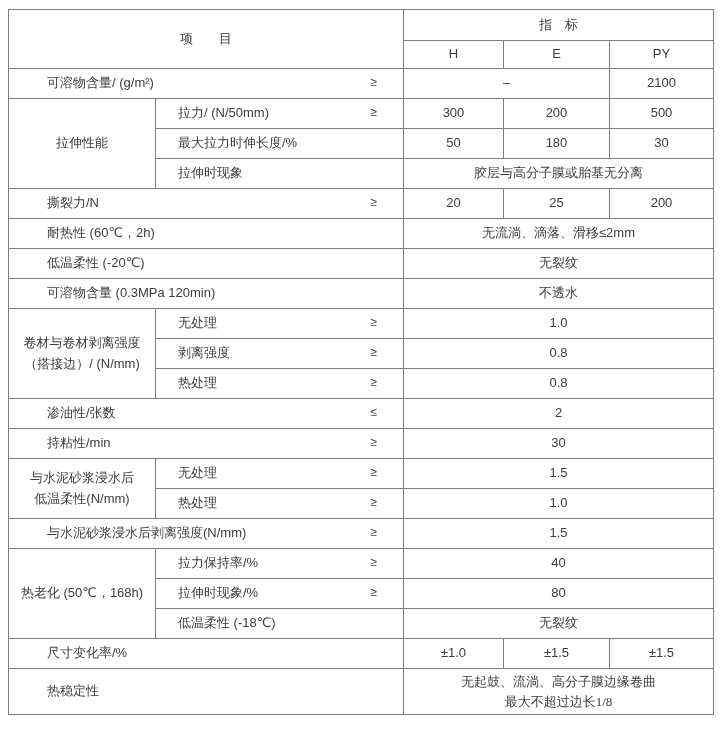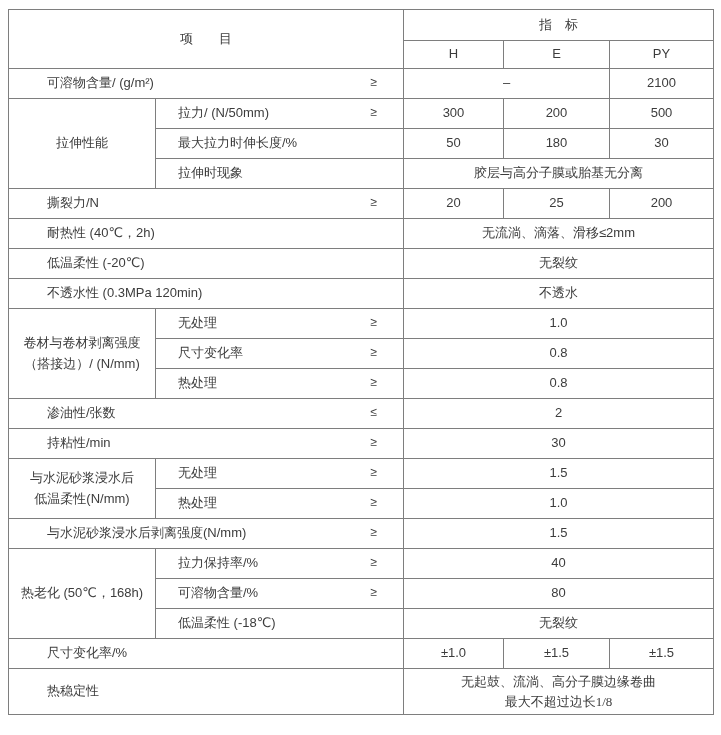--- a/index.html
+++ b/index.html
@@ -87,52 +87,52 @@
           <span class="sym">≥</span>
           <span>撕裂力/N</span>
         </td>
         <td class="c-val">20</td>
         <td class="c-val">25</td>
         <td class="c-val">200</td>
       </tr>
 
       <tr>
         <td colspan="2" class="c-item">
-          <span>耐热性 (40℃，2h)</span>
+          <span>耐热性 (60℃，2h)</span>
         </td>
         <td colspan="3" class="c-val">无流淌、滴落、滑移≤2mm</td>
       </tr>
       <tr>
         <td colspan="2" class="c-item">
           <span>低温柔性 (-20℃)</span>
         </td>
         <td colspan="3" class="c-val">无裂纹</td>
       </tr>
       <tr>
         <td colspan="2" class="c-item">
-          <span>不透水性 (0.3MPa 120min)</span>
+          <span>可溶物含量 (0.3MPa 120min)</span>
         </td>
         <td colspan="3" class="c-val">不透水</td>
       </tr>
 
       <tr>
         <td rowspan="3" class="c-group">
           <div>卷材与卷材剥离强度</div>
           <div>（搭接边）/ (N/mm)</div>
         </td>
         <td class="c-sub">
           <span class="sym">≥</span>
           <span>无处理</span>
         </td>
         <td colspan="3" class="c-val">1.0</td>
       </tr>
       <tr>
         <td class="c-sub">
           <span class="sym">≥</span>
-          <span>尺寸变化率</span>
+          <span>剥离强度</span>
         </td>
         <td colspan="3" class="c-val">0.8</td>
       </tr>
       <tr>
         <td class="c-sub">
           <span class="sym">≥</span>
           <span>热处理</span>
         </td>
         <td colspan="3" class="c-val">0.8</td>
       </tr>
@@ -183,21 +183,21 @@
         <td rowspan="3" class="c-group">热老化 (50℃，168h)</td>
         <td class="c-sub">
           <span class="sym">≥</span>
           <span>拉力保持率/%</span>
         </td>
         <td colspan="3" class="c-val">40</td>
       </tr>
       <tr>
         <td class="c-sub">
           <span class="sym">≥</span>
-          <span>可溶物含量/%</span>
+          <span>拉伸时现象/%</span>
         </td>
         <td colspan="3" class="c-val">80</td>
       </tr>
       <tr>
         <td class="c-sub">
           <span>低温柔性 (-18℃)</span>
         </td>
         <td colspan="3" class="c-val">无裂纹</td>
       </tr>
 

